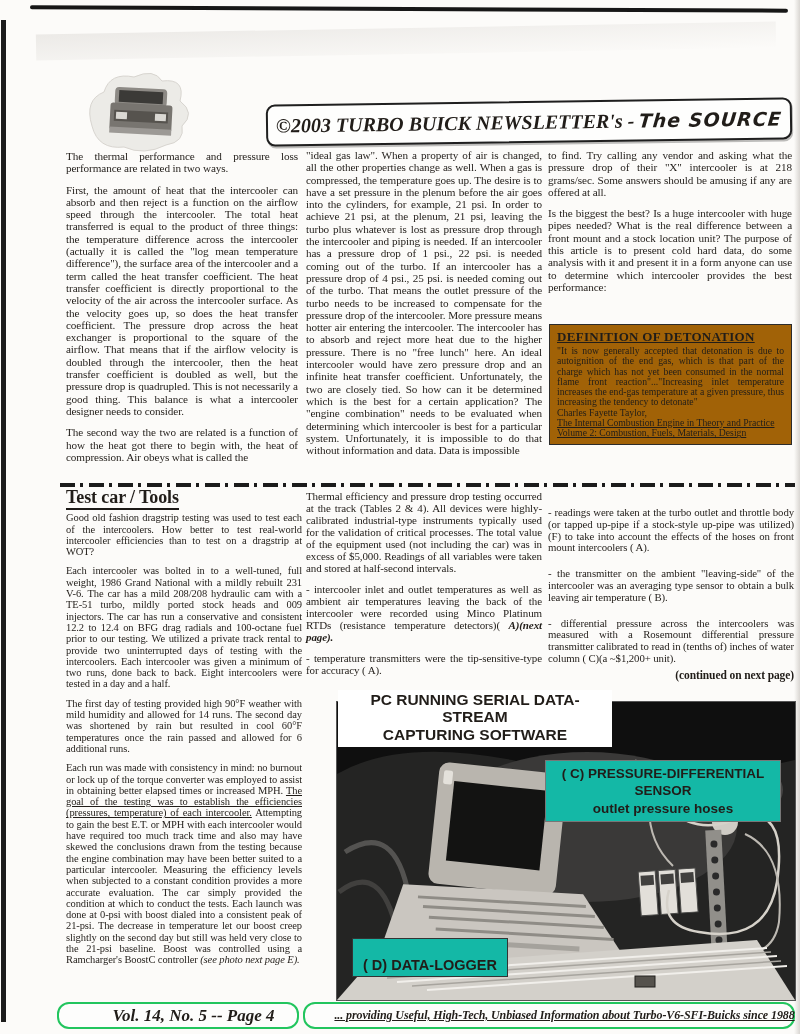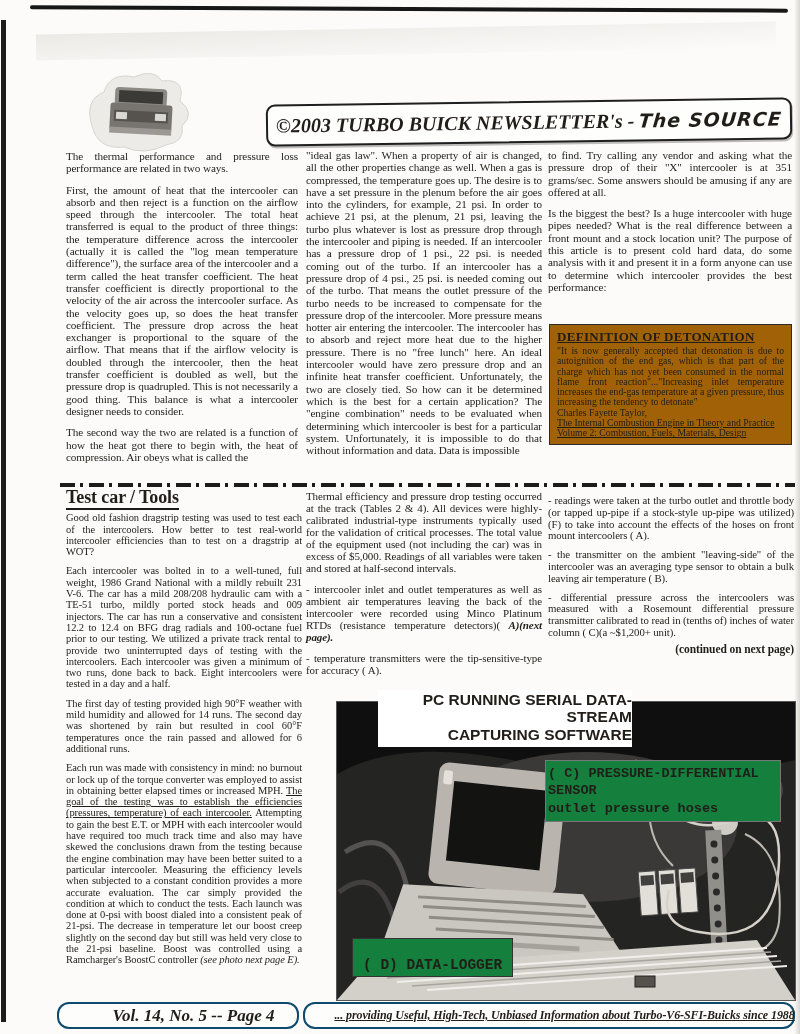--- a/index.html
+++ b/index.html
@@ -44,40 +44,40 @@
 
   .divider{position:absolute;left:60px;top:483px;width:735px;height:4px;z-index:1;
     background:repeating-linear-gradient(90deg,#1b1b1b 0 15px,transparent 15px 20px,#1b1b1b 20px 23px,transparent 23px 29px);}
 
   .test-head{font-size:18px;font-weight:bold;margin:0 0 9px 0;}
   .test-head span{border-bottom:2.5px solid #1d1a17;padding-bottom:1px;}
   .col-t1{left:66px;top:492px;width:236px;font-size:10.5px;line-height:11.3px;letter-spacing:-.1px;}
   .col-t1 p{margin:0 0 8px 0;}
   .col-t2{left:306px;top:490px;width:236px;font-size:11px;line-height:12px;letter-spacing:-.1px;}
   .col-t3{left:548px;top:493px;width:246px;font-size:10.8px;line-height:11.8px;letter-spacing:-.1px;}
-  .col-t3 p{margin:2px 0 7px 0;}
+  .col-t3 p{margin:14px 0 7px 0;}
   .ul{text-decoration:underline;}
   .em{font-style:italic;}
   .emb{font-style:italic;font-weight:bold;}
   .continued{text-align:right;font-weight:bold;font-size:11.5px;margin-top:-2px;}
 
   
   .photo{position:absolute;left:337px;top:702px;width:458px;height:298px;background:#1e1e1e;z-index:1;outline:1px solid #555;}
   .photo-heading{
-    position:absolute;left:338px;top:690px;width:254px;z-index:4;background:#fff;
+    position:absolute;left:338px;top:690px;width:274px;z-index:4;background:#fff;
     font-family:"Liberation Sans","DejaVu Sans",sans-serif;font-weight:bold;font-size:15.5px;
-    text-align:right;line-height:1.12;padding:1px 0 4px 0;margin-left:40px;
-  }
-  .cap{position:absolute;z-index:3;background:#15803d;font-family:Liberation Mono, monospace;font-weight:bold;}
+    text-align:center;line-height:1.12;padding:1px 0 4px 0;
+  }
+  .cap{position:absolute;z-index:3;background:#14b8a6;font-family:Liberation Sans, sans-serif;font-weight:bold;text-align:center;}
   .cap-c{left:545px;top:760px;width:230px;font-size:13.5px;line-height:1.28;padding:4px 2px;border:1px solid #777;}
   .cap-d{left:352px;top:938px;font-size:14.5px;padding:18px 10px 3px 10px;border:1.5px solid #333;}
 
   
   .foot{position:absolute;top:1002px;height:27px;z-index:6;box-sizing:border-box;
-    border:2px solid #0c4a6e;border-radius:12px;background:#fdfdfc;
+    border:2px solid #22c55e;border-radius:12px;background:#fdfdfc;
     display:flex;align-items:center;justify-content:center;font-weight:bold;font-style:italic;padding-left:31px;}
   .foot-left{left:57px;width:242px;font-size:17px;}
   .foot-right{left:303px;width:492px;font-size:12px;white-space:nowrap;letter-spacing:-.1px;text-decoration:underline;}
 </style>
 </head>
 <body>
 
 <div class="scan-corner"></div>
 <div class="scan-top"></div>
 <div class="scan-left"></div>
@@ -105,21 +105,21 @@
 
 <div class="col icol col-i1">
   <p>The thermal performance and pressure loss performance are related in two ways.</p>
   <p>First, the amount of heat that the intercooler can absorb and then reject is a function on the airflow speed through the intercooler. The total heat transferred is equal to the product of three things: the temperature difference across the intercooler (actually it is called the "log mean temperature difference"), the surface area of the intercooler and a term called the heat transfer coefficient. The heat transfer coefficient is directly proportional to the velocity of the air across the intercooler surface. As the velocity goes up, so does the heat transfer coefficient. The pressure drop across the heat exchanger is proportional to the square of the airflow. That means that if the airflow velocity is doubled through the intercooler, then the heat transfer coefficient is doubled as well, but the pressure drop is quadrupled. This is not necessarily a good thing. This balance is what a intercooler designer needs to consider.</p>
   <p>The second way the two are related is a function of how the heat got there to begin with, the heat of compression. Air obeys what is called the</p>
 </div>
 <div class="col icol col-i2">
   <p>"ideal gas law". When a property of air is changed, all the other properties change as well. When a gas is compressed, the temperature goes up. The desire is to have a set pressure in the plenum before the air goes into the cylinders, for example, 21 psi. In order to achieve 21 psi, at the plenum, 21 psi, leaving the turbo plus whatever is lost as pressure drop through the intercooler and piping is needed. If an intercooler has a pressure drop of 1 psi., 22 psi. is needed coming out of the turbo. If an intercooler has a pressure drop of 4 psi., 25 psi. is needed coming out of the turbo. That means the outlet pressure of the turbo needs to be increased to compensate for the pressure drop of the intercooler. More pressure means hotter air entering the intercooler. The intercooler has to absorb and reject more heat due to the higher pressure. There is no "free lunch" here. An ideal intercooler would have zero pressure drop and an infinite heat transfer coefficient. Unfortunately, the two are closely tied. So how can it be determined which is the best for a certain application? The "engine combination" needs to be evaluated when determining which intercooler is best for a particular system. Unfortunately, it is impossible to do that without information and data. Data is impossible</p>
 </div>
 <div class="col icol col-i3">
-  <p>to find. Try calling any vendor and asking what the pressure drop of their "X" intercooler is at 351 grams/sec. Some answers should be amusing if any are offered at all.</p>
+  <p>to find. Try calling any vendor and asking what the pressure drop of their "X" intercooler is at 218 grams/sec. Some answers should be amusing if any are offered at all.</p>
   <p>Is the biggest the best? Is a huge intercooler with huge pipes needed? What is the real difference between a front mount and a stock location unit? The purpose of this article is to present cold hard data, do some analysis with it and present it in a form anyone can use to determine which intercooler provides the best performance:</p>
 </div>
 
 <div class="det-box">
   <div class="det-title">DEFINITION OF DETONATION</div>
   <div>"It is now generally accepted that detonation is due to autoignition of the end gas, which is that part of the charge which has not yet been consumed in the normal flame front reaction"..."Increasing inlet temperature increases the end-gas temperature at a given pressure, thus increasing the tendency to detonate"</div>
   <div>Charles Fayette Taylor,</div>
   <div class="det-src">The Internal Combustion Engine in Theory and Practice</div>
   <div class="det-src">Volume 2: Combustion, Fuels, Materials, Design</div>
 </div>

